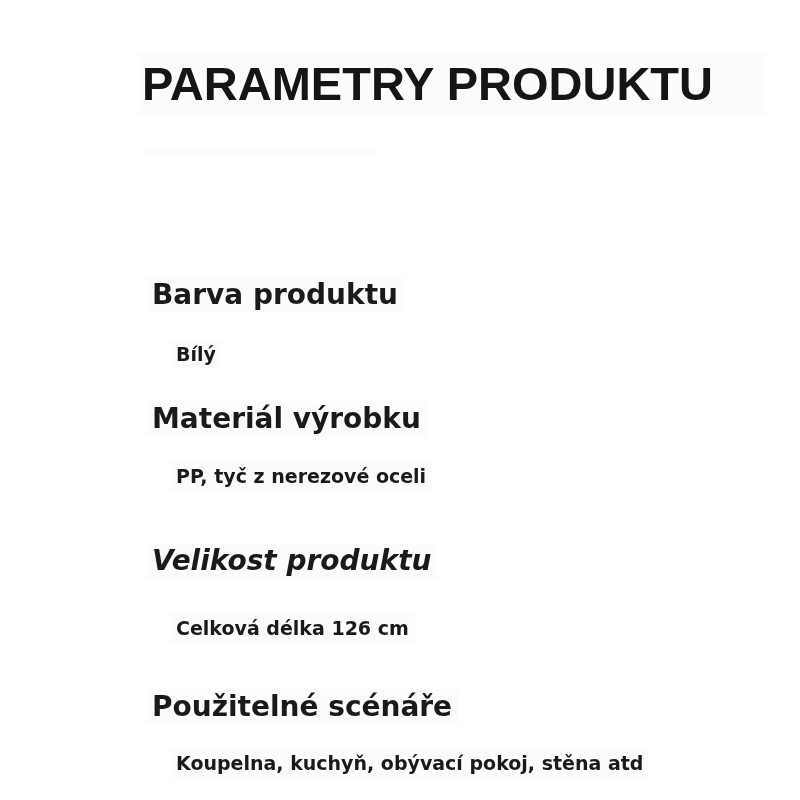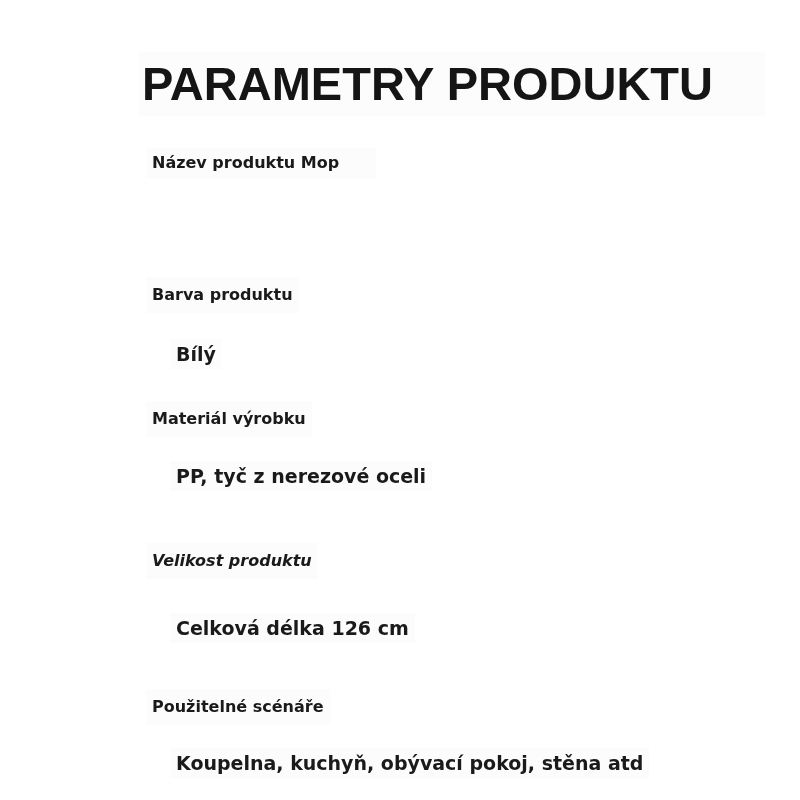--- a/index.html
+++ b/index.html
@@ -42,39 +42,38 @@
       font-weight: bold;
       font-size: 16px;
       line-height: 22px;
       white-space: normal;
       padding: 4px 6px;
       box-sizing: border-box;
     }
     .name span { display: block; }
     .heading {
       font-weight: bold;
-      font-size: 16px;
+      font-size: 28px;
       line-height: 36px;
       padding: 0 6px;
     }
     .value {
       font-weight: bold;
       font-size: 19px;
       line-height: 30px;
       padding: 0 6px;
       margin-left: 24px;
     }
   </style>
 </head>
 <body>
 
 <div class="block title">PARAMETRY PRODUKTU</div>
 
 <div class="block name">
-  <span>Název produktu Mop</span>
 </div>
 
 <div class="block heading" style="left:146px; top:277px;">Barva produktu</div>
 <div class="block value" style="left:146px; top:339px;">Bílý</div>
 
 <div class="block heading" style="left:146px; top:401px;">Materiál výrobku</div>
 <div class="block value" style="left:146px; top:461px;">PP, tyč z nerezové oceli</div>
 
 <div class="block heading" style="left:146px; top:543px;font-style:italic;">Velikost produktu</div>
 <div class="block value" style="left:146px; top:613px;">Celková délka 126 cm</div>

